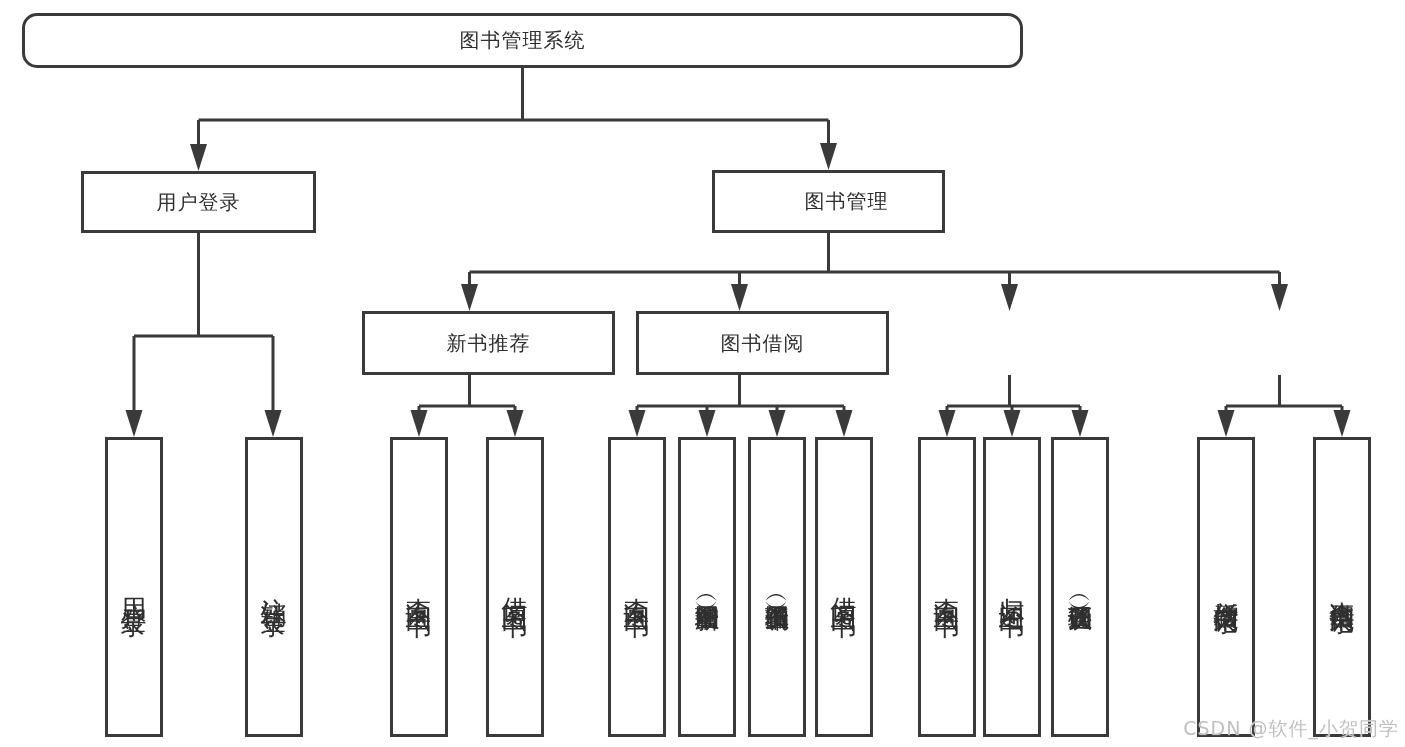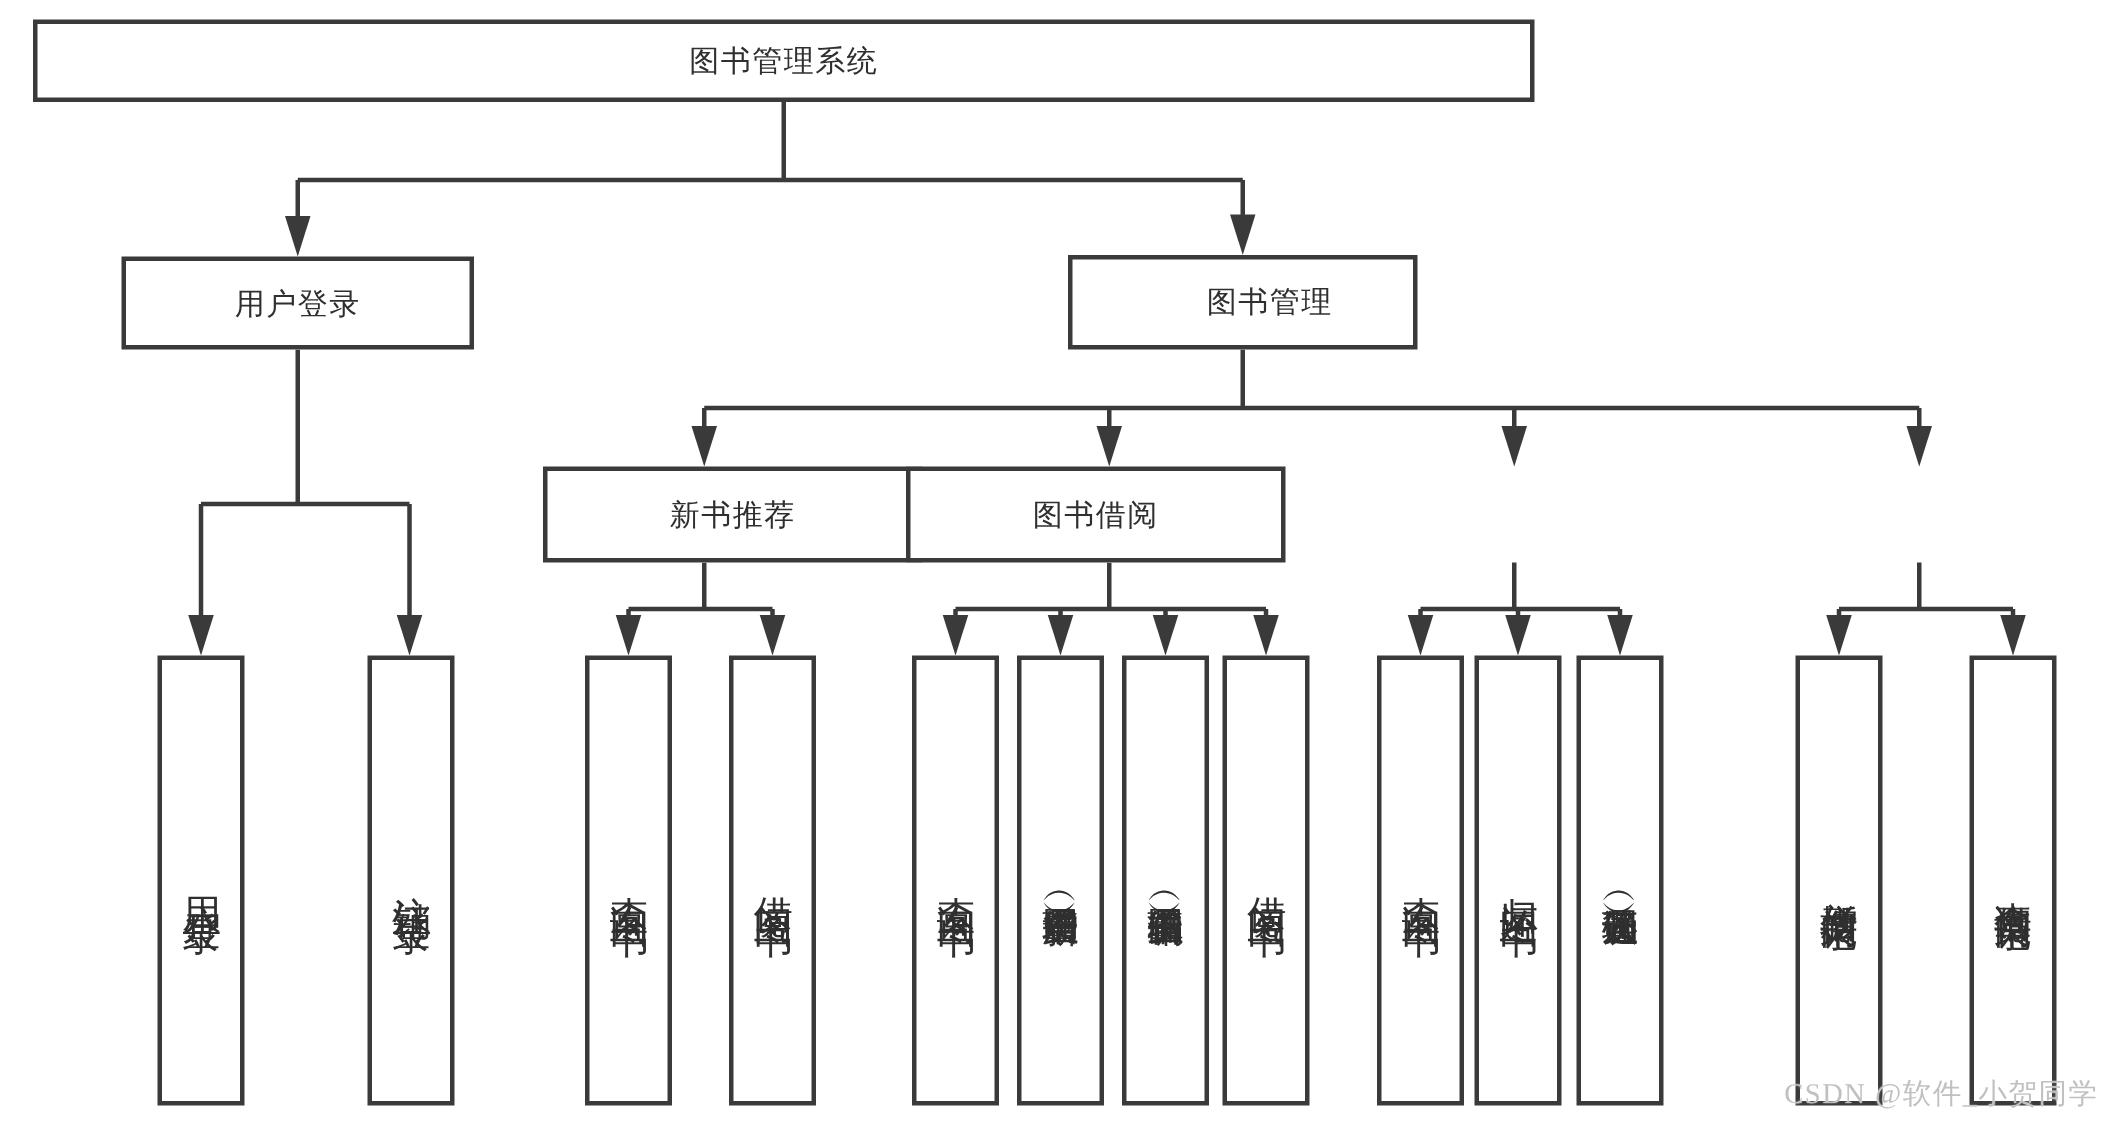--- a/index.html
+++ b/index.html
@@ -6,40 +6,39 @@
   #canvas{
     position:relative;width:1405px;height:747px;background:#ffffff;overflow:hidden;
     font-family:"DejaVu Sans","Liberation Sans",sans-serif;color:#2f2f2f;
   }
   #connectors{position:absolute;left:0;top:0;width:1405px;height:747px;}
   .node{
     position:absolute;box-sizing:border-box;border:3px solid #3a3a3a;background:#ffffff;
     display:flex;align-items:center;justify-content:center;
     font-size:20px;letter-spacing:1px;white-space:nowrap;
   }
-  .root{left:22px;top:13px;width:1001px;height:55px;}
+  .root{left:22px;top:13px;width:1001px;height:55px;border-radius:15px;}
   .l2a{left:81px;top:171px;width:235px;height:62px;}
   .l2b{left:712px;top:170px;width:233px;height:63px;padding-left:36px;}
   .l3{top:311px;width:253px;height:64px;}
   .leaf{
     position:absolute;top:437px;width:58px;height:300px;box-sizing:border-box;
     border:3px solid #3a3a3a;background:#ffffff;
     display:flex;align-items:center;justify-content:center;
   }
   .vtext{
     writing-mode:vertical-rl;text-orientation:mixed;white-space:nowrap;
     font-size:26px;letter-spacing:5px;line-height:1;color:#2f2f2f;
   }
   .vtext.long{font-size:25px;letter-spacing:2px;}
   .vtext.xlong{font-size:24px;letter-spacing:0;}
   #watermark{
     position:absolute;right:6px;bottom:5px;font-size:19px;color:#c0c0c0;
     letter-spacing:1px;white-space:nowrap;z-index:5;
     text-shadow:0 0 1px #ffffff;
-    font-family:Liberation Serif, serif;
   }
 </style>
 </head>
 <body>
 
 <div id="canvas">
 
   <svg id="connectors" viewBox="0 0 1405 747" xmlns="http://www.w3.org/2000/svg">
     <g stroke="#3a3a3a" stroke-width="3" fill="none">
 
@@ -87,21 +86,21 @@
   <div class="node l2a">
     <span>用户登录</span>
   </div>
   <div class="node l2b">
     <span>图书管理</span>
   </div>
 
   <div class="node l3" style="left:362px">
     <span>新书推荐</span>
   </div>
-  <div class="node l3" style="left:604px">
+  <div class="node l3" style="left:636px">
     <span>图书借阅</span>
   </div>
 
   <div class="leaf" style="left:105px">
     <span class="vtext">用户登录</span>
   </div>
   <div class="leaf" style="left:245px">
     <span class="vtext">注销登录</span>
   </div>
   <div class="leaf" style="left:390px">

